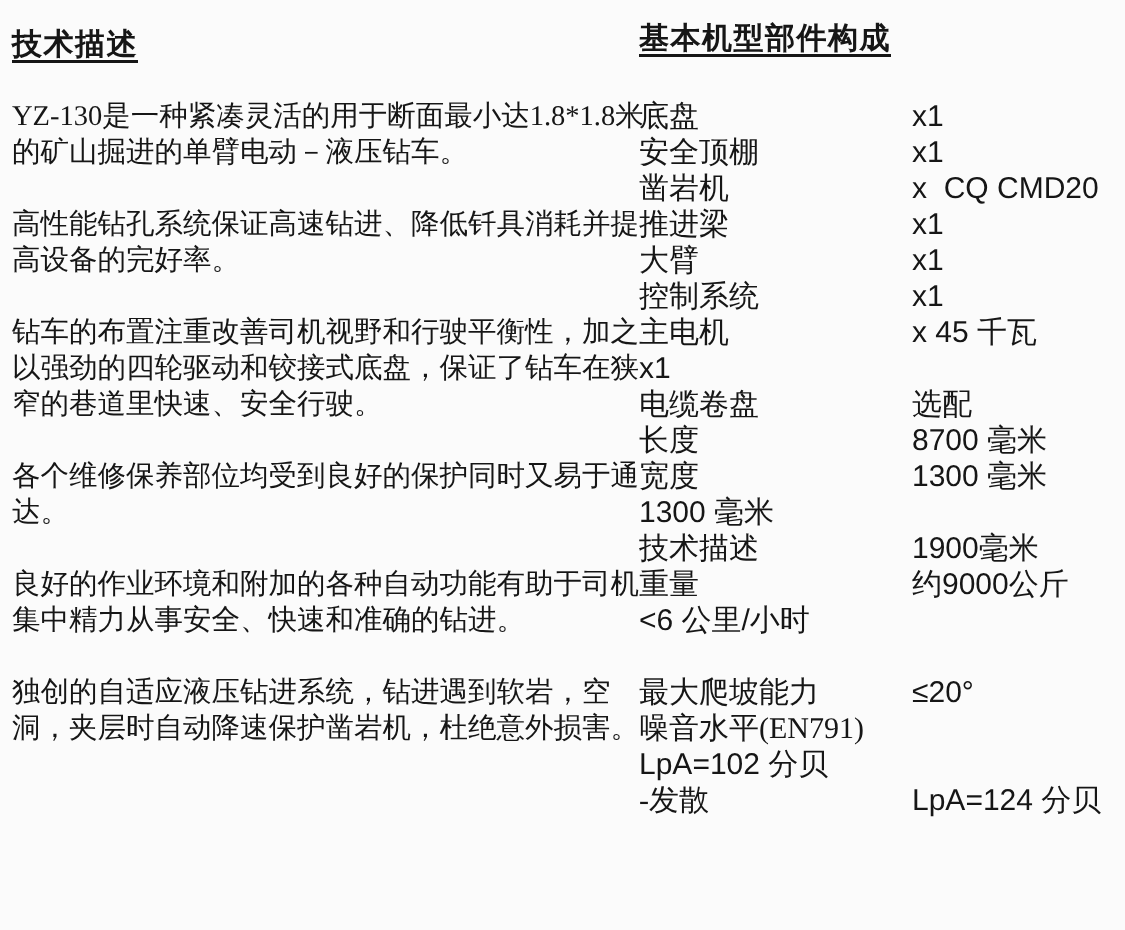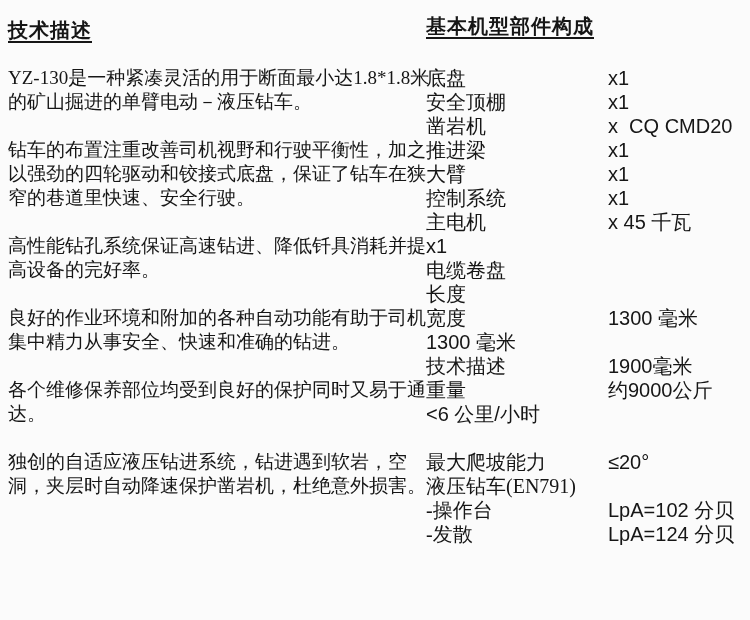--- a/index.html
+++ b/index.html
@@ -55,24 +55,24 @@
     font-family: "Liberation Sans", sans-serif;
   }
   .spec-spacer { height: 24px; }
 </style>
 </head>
 <body>
 
 <div id="left-col" class="col">
   <h1 class="section-title">技术描述</h1>
   <p class="para">YZ-130是一种紧凑灵活的用于断面最小达1.8*1.8米的矿山掘进的单臂电动－液压钻车。</p>
+  <p class="para">高性能钻孔系统保证高速钻进、降低钎具消耗并提高设备的完好率。</p>
   <p class="para">钻车的布置注重改善司机视野和行驶平衡性，加之以强劲的四轮驱动和铰接式底盘，保证了钻车在狭窄的巷道里快速、安全行驶。</p>
-  <p class="para">高性能钻孔系统保证高速钻进、降低钎具消耗并提高设备的完好率。</p>
+  <p class="para">各个维修保养部位均受到良好的保护同时又易于通达。</p>
   <p class="para">良好的作业环境和附加的各种自动功能有助于司机集中精力从事安全、快速和准确的钻进。</p>
-  <p class="para">各个维修保养部位均受到良好的保护同时又易于通达。</p>
   <p class="para">独创的自适应液压钻进系统，钻进遇到软岩，空洞，夹层时自动降速保护凿岩机，杜绝意外损害。</p>
 </div>
 
 <div id="right-col" class="col">
   <h1 class="section-title">基本机型部件构成</h1>
 
   <div class="spec-row">
     <span class="spec-label">底盘</span>
     <span class="spec-value">x1</span>
   </div>
@@ -98,23 +98,25 @@
   </div>
   <div class="spec-row">
     <span class="spec-label">主电机</span>
     <span class="spec-value">x 45 千瓦</span>
   </div>
   <div class="spec-row">
     <span class="spec-value">x1</span>
   </div>
   <div class="spec-row">
     <span class="spec-label">电缆卷盘</span>
+    <span class="spec-value">选配</span>
   </div>
   <div class="spec-row">
     <span class="spec-label">长度</span>
+    <span class="spec-value">8700 毫米</span>
   </div>
   <div class="spec-row">
     <span class="spec-label">宽度</span>
     <span class="spec-value">1300 毫米</span>
   </div>
   <div class="spec-row">
     <span class="spec-value">1300 毫米</span>
   </div>
   <div class="spec-row">
     <span class="spec-label">技术描述</span>
@@ -128,24 +130,23 @@
     <span class="spec-value">&lt;6 公里/小时</span>
   </div>
 
   <div class="spec-spacer"></div>
 
   <div class="spec-row">
     <span class="spec-label">最大爬坡能力</span>
     <span class="spec-value">≤20°</span>
   </div>
   <div class="spec-row">
-    <span class="spec-label">液压钻车(EN791)</span>
+    <span class="spec-label">噪音水平(EN791)</span>
     <span class="spec-value"></span>
   </div>
   <div class="spec-row">
-    <span class="spec-label">-操作台</span>
     <span class="spec-value">LpA=102 分贝</span>
   </div>
   <div class="spec-row">
     <span class="spec-label">-发散</span>
     <span class="spec-value">LpA=124 分贝</span>
   </div>
 </div>
 
 </body></html>

